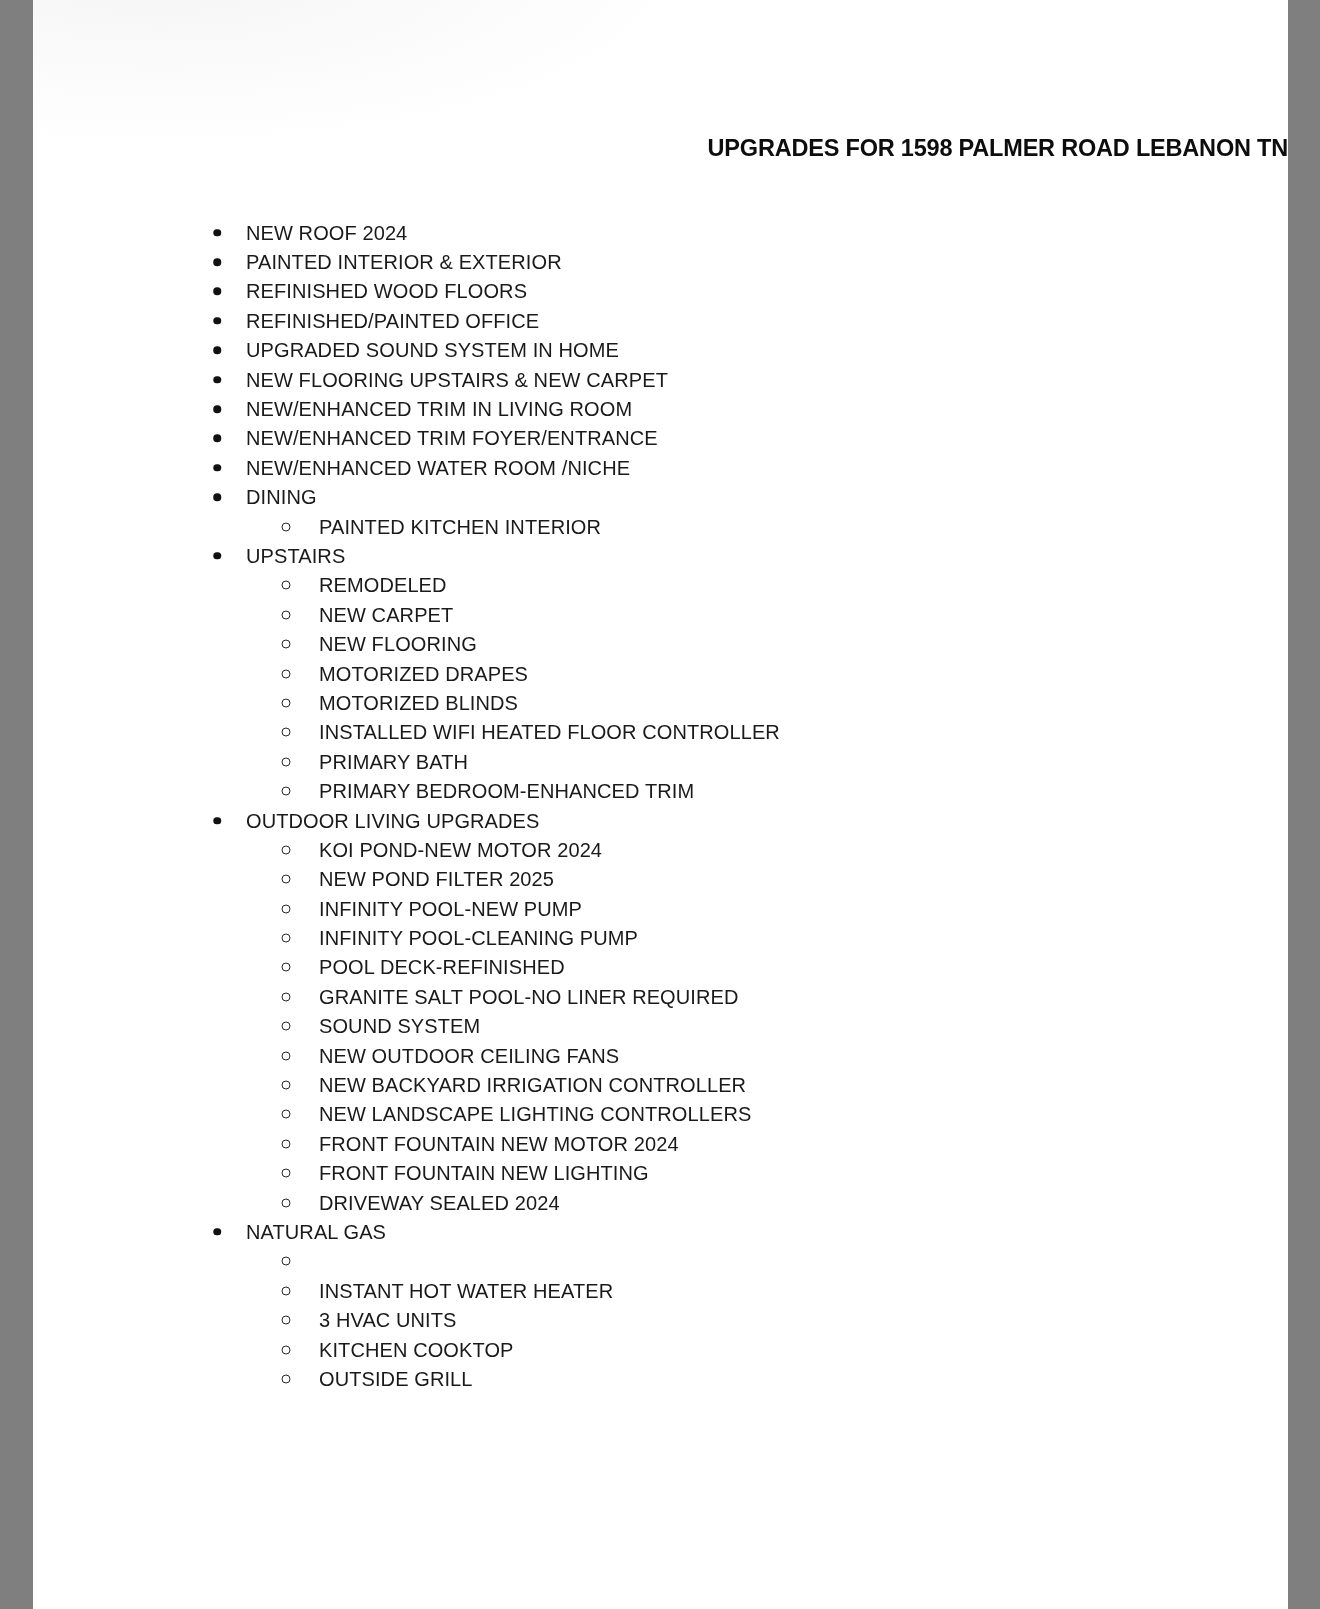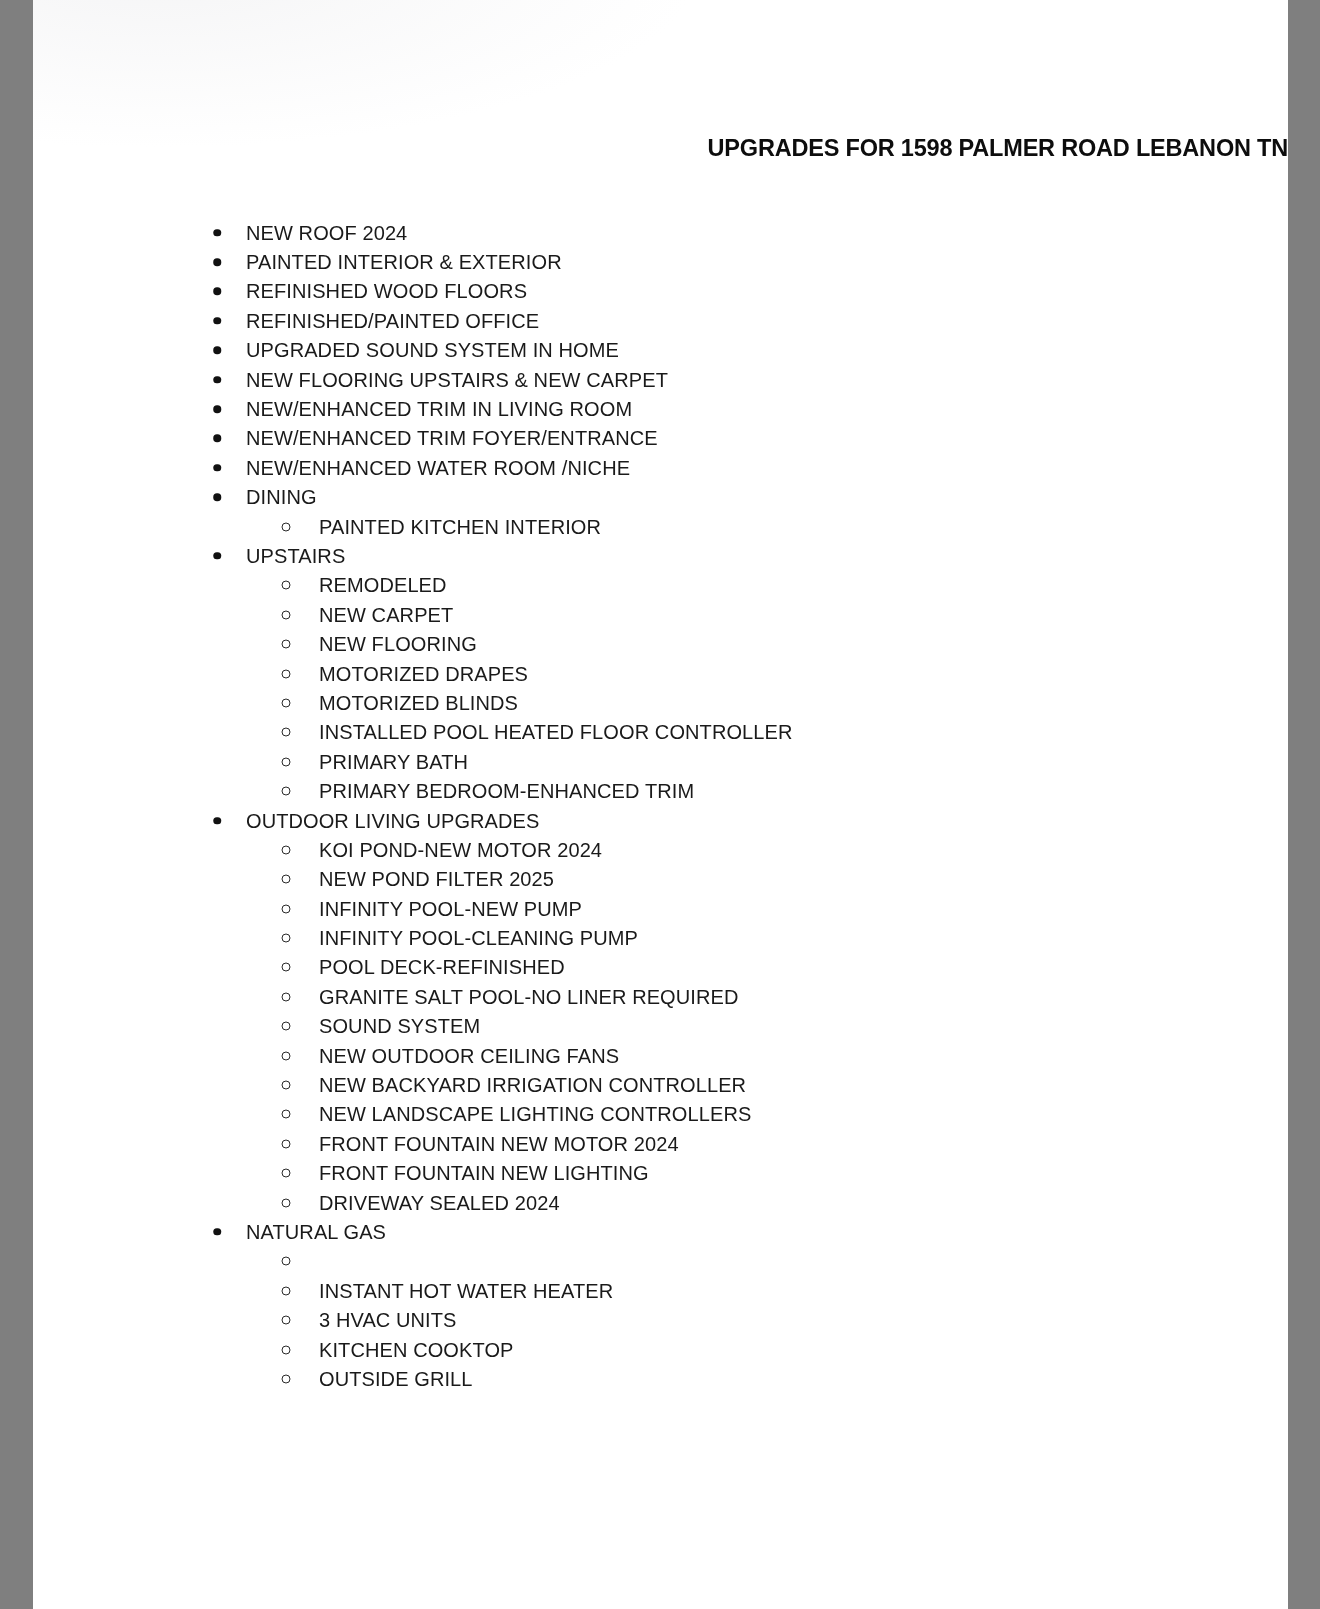--- a/index.html
+++ b/index.html
@@ -153,21 +153,21 @@
         <div class="row l2">
           <span class="marker"></span>
           <span class="txt">MOTORIZED DRAPES</span>
         </div>
         <div class="row l2">
           <span class="marker"></span>
           <span class="txt">MOTORIZED BLINDS</span>
         </div>
         <div class="row l2">
           <span class="marker"></span>
-          <span class="txt">INSTALLED POOL HEATED FLOOR CONTROLLER</span>
+          <span class="txt">INSTALLED WIFI HEATED FLOOR CONTROLLER</span>
         </div>
         <div class="row l2">
           <span class="marker"></span>
           <span class="txt">PRIMARY BATH</span>
         </div>
         <div class="row l2">
           <span class="marker"></span>
           <span class="txt">PRIMARY BEDROOM-ENHANCED TRIM</span>
         </div>
         <div class="row l1">

